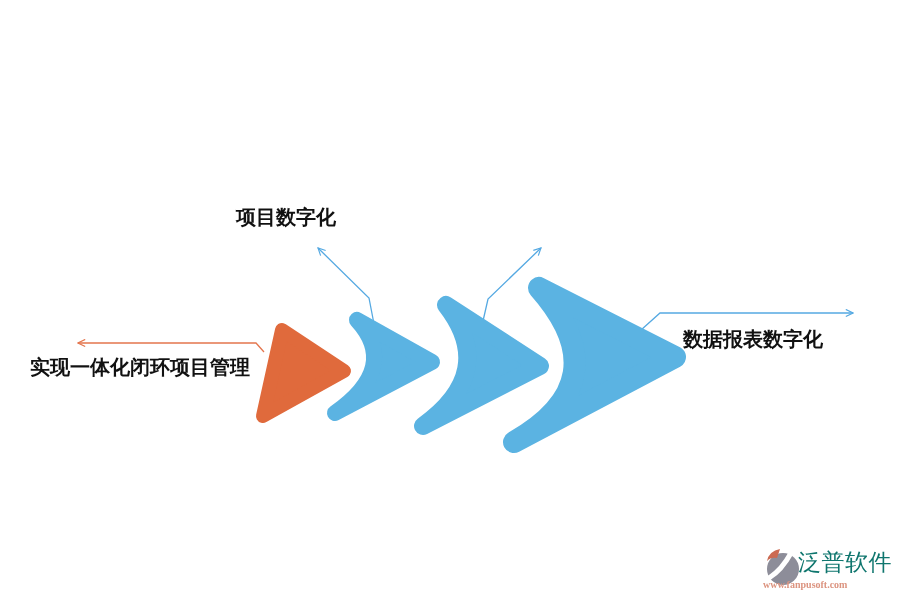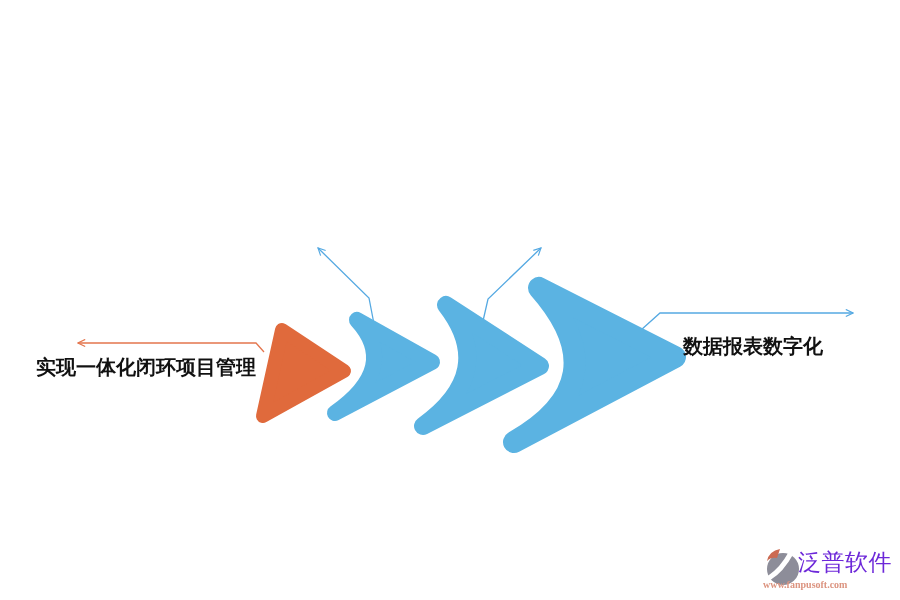--- a/index.html
+++ b/index.html
@@ -12,28 +12,28 @@
   }
   .diagram-svg{position:absolute;left:0;top:0;}
   .lbl{
     position:absolute;
     font-weight:bold;
     font-size:20px;
     line-height:22px;
     color:#111111;
     white-space:nowrap;
   }
-  .lbl-left  {left:36px;  top:356px;}
+  .lbl-left  {left:30px;  top:356px;}
   .lbl-top1  {left:236px; top:206px;}
   .lbl-top2  {left:487px; top:206px;}
-  .lbl-right {left:683px; top:328px;margin-top:7px;}
+  .lbl-right {left:683px; top:328px;}
   .wm-brand{
     position:absolute;left:798px;top:549px;
     font-size:23px;line-height:26px;font-weight:400;
-    letter-spacing:0.5px;color:#6d28d9;white-space:nowrap;
+    letter-spacing:0.5px;color:#0f766e;white-space:nowrap;
   }
   .wm-url{
     position:absolute;left:763px;top:577px;
     font-family:"Liberation Serif","DejaVu Serif",serif;
     font-weight:bold;font-size:10px;line-height:15px;
     color:#DC9480;white-space:nowrap;
   }
 </style>
 </head>
 <body>
@@ -61,18 +61,19 @@
     <path d="M 539,288 L 675,357 L 514,442 Q 621,381 539,288 Z" stroke-width="22" stroke-linejoin="round" stroke-linecap="round" fill="#5BB3E2" stroke="#5BB3E2"></path>
 
     <g>
       <circle cx="783" cy="569" r="16" fill="#8D8D99"></circle>
       <path d="M 769,578 C 777,573 785,564 791,553" fill="none" stroke="#ffffff" stroke-width="5" stroke-linecap="round"></path>
       <path d="M 767,561 Q 769,551 780,549 L 777,558 Q 771,557 767,561 Z" fill="#CB6A52"></path>
     </g>
   </svg>
 
   <div class="lbl lbl-left">实现一体化闭环项目管理</div>
+  <div class="lbl lbl-top1">项目数字化</div>
   <div class="lbl lbl-right">数据报表数字化</div>
 
   <div class="wm-brand">泛普软件</div>
   <div class="wm-url">www.fanpusoft.com</div>
 
 </div>
 
 </body></html>

